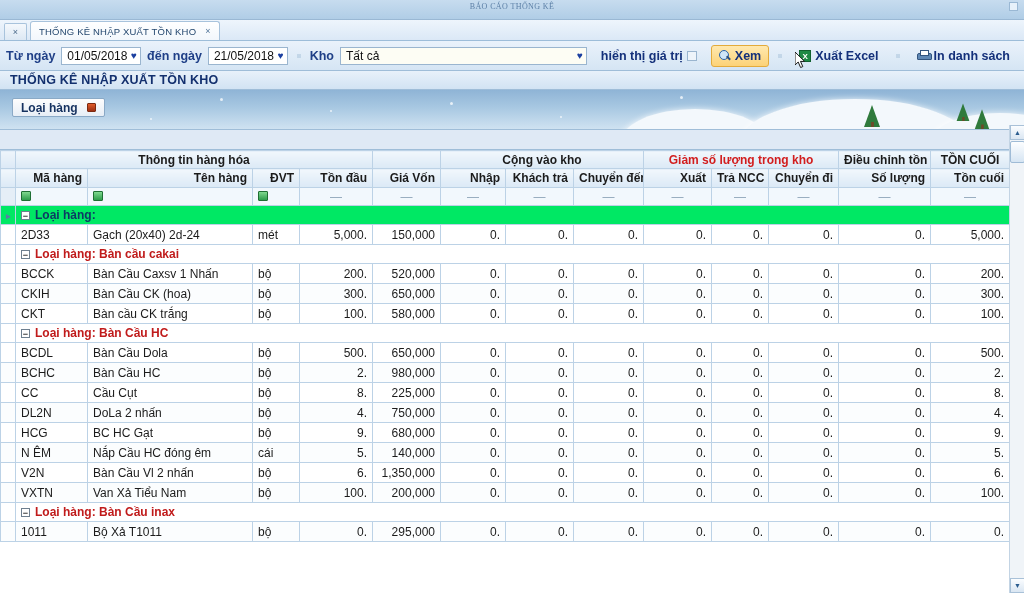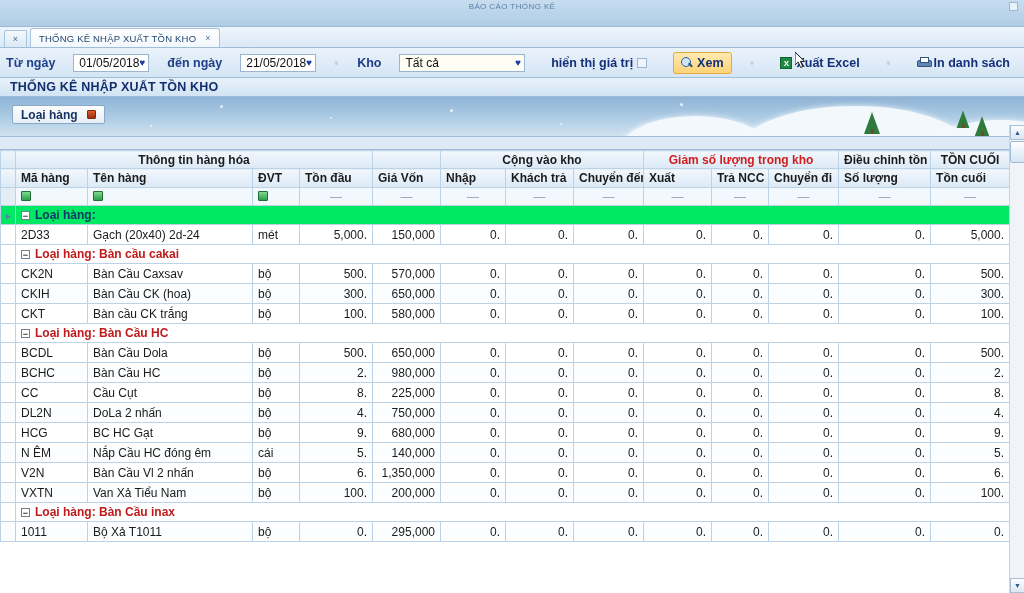--- a/index.html
+++ b/index.html
@@ -6,24 +6,25 @@
   html,body {
     width:1024px; height:593px; overflow:hidden;
     font-family:"Liberation Sans", sans-serif;
     font-size:12px;
     background:#dfe9f5;
   }
   #app { position:relative; width:1024px; height:593px; }
 
   
   .titlebar{
-    height:27px; width:100%;
+    height:20px; width:100%;
     background:linear-gradient(#c7dcef,#b0cde6);
     border-bottom:1px solid #9ab8d4;
     position:relative;
+    font-family:Liberation Serif, serif;
   }
   .titlebar .tb-caption{
     position:absolute; left:0; right:0; top:0;
     text-align:center; font-size:8px; color:#5b7fa6;
     letter-spacing:.4px; line-height:13px;
   }
   .titlebar .tb-box{
     position:absolute; right:6px; top:2px; width:9px; height:9px;
     border:1px solid #9ab8d4; background:#e7f1fa;
   }
@@ -53,21 +54,21 @@
     cursor:pointer;
   }
   .tab .x{ font-size:9px; color:#53769a; }
 
   
   .toolbar{
     height:30px; width:100%;
     background:linear-gradient(#eaf2fb,#d5e5f4);
     border-bottom:1px solid #9fbdd8;
     display:flex; align-items:center; padding:4px 6px;
-    gap:18px;
+    gap:6px;
   }
   .tb-label{ font-weight:bold; color:#1f3f87; font-size:12.5px; white-space:nowrap; }
   .tb-field{
     height:18px; background:#ffffff;
     border:1px solid #9ab5cf;
     display:flex; align-items:center; justify-content:space-between;
     padding:0 3px 0 5px; font-size:12px; color:#111;
   }
   .tb-field.date{ width:93px;text-align:right; }
   .tb-field.kho{ width:292px; background:#fdfdf4; }
@@ -148,21 +149,21 @@
   table.gt{ border-collapse:collapse; width:1009px; table-layout:fixed; }
   table.gt th, table.gt td{ border:1px solid #bcd2e6; padding:0 5px;
     font-size:12px; color:#1b1b1b; height:20px; overflow:hidden; white-space:nowrap;}
   thead th{
     background:linear-gradient(#f1f7fc,#dbe9f6);
     font-weight:bold; color:#16357e; text-align:center;
   }
   thead tr.grp th{ height:18px; font-size:12px; }
   thead tr.grp th.red{ color:#d21d1d; }
   thead tr.grp th.blank{ background:linear-gradient(#eef5fb,#dce9f6); }
-  thead tr.cols th{ height:19px; text-align:left; }
+  thead tr.cols th{ height:19px; text-align:right; }
   tr.filter td{ background:#f2f8fd; height:18px; text-align:center; color:#7d93a8; }
   tr.filter td.lead{ background:#e5eef7; }
   .filt-ic{ display:inline-block; width:10px;height:10px;
     background:linear-gradient(#7fd88f,#2d9c4b); border:1px solid #1f6f34; border-radius:1px;}
   .dash{ color:#8ea4b8; }
 
   td.lead{ width:15px; background:#e5eef7; padding:0; }
   tr.grouprow td{
     font-weight:bold; height:19px;
   }
@@ -356,33 +357,33 @@
             <td class="r">0.</td>
             <td class="r">0.</td>
             <td class="r">5,000.</td>
           </tr>
           <tr class="grouprow normal">
             <td class="lead"></td>
             <td colspan="13"><span class="expander">−</span><span>Loại hàng: Bàn cầu cakai</span></td>
           </tr>
           <tr class="datarow">
             <td class="lead"></td>
-            <td class="code">CK2N</td>
-            <td>Bàn Cầu Caxsav</td>
-            <td>bộ</td>
-            <td class="r">500.</td>
-            <td class="r">570,000</td>
-            <td class="r">0.</td>
-            <td class="r">0.</td>
-            <td class="r">0.</td>
-            <td class="r">0.</td>
-            <td class="r">0.</td>
-            <td class="r">0.</td>
-            <td class="r">0.</td>
-            <td class="r">500.</td>
+            <td class="code">BCCK</td>
+            <td>Bàn Cầu Caxsv 1 Nhấn</td>
+            <td>bộ</td>
+            <td class="r">200.</td>
+            <td class="r">520,000</td>
+            <td class="r">0.</td>
+            <td class="r">0.</td>
+            <td class="r">0.</td>
+            <td class="r">0.</td>
+            <td class="r">0.</td>
+            <td class="r">0.</td>
+            <td class="r">0.</td>
+            <td class="r">200.</td>
           </tr>
           <tr class="datarow">
             <td class="lead"></td>
             <td class="code">CKIH</td>
             <td>Bàn Cầu CK (hoa)</td>
             <td>bộ</td>
             <td class="r">300.</td>
             <td class="r">650,000</td>
             <td class="r">0.</td>
             <td class="r">0.</td>

